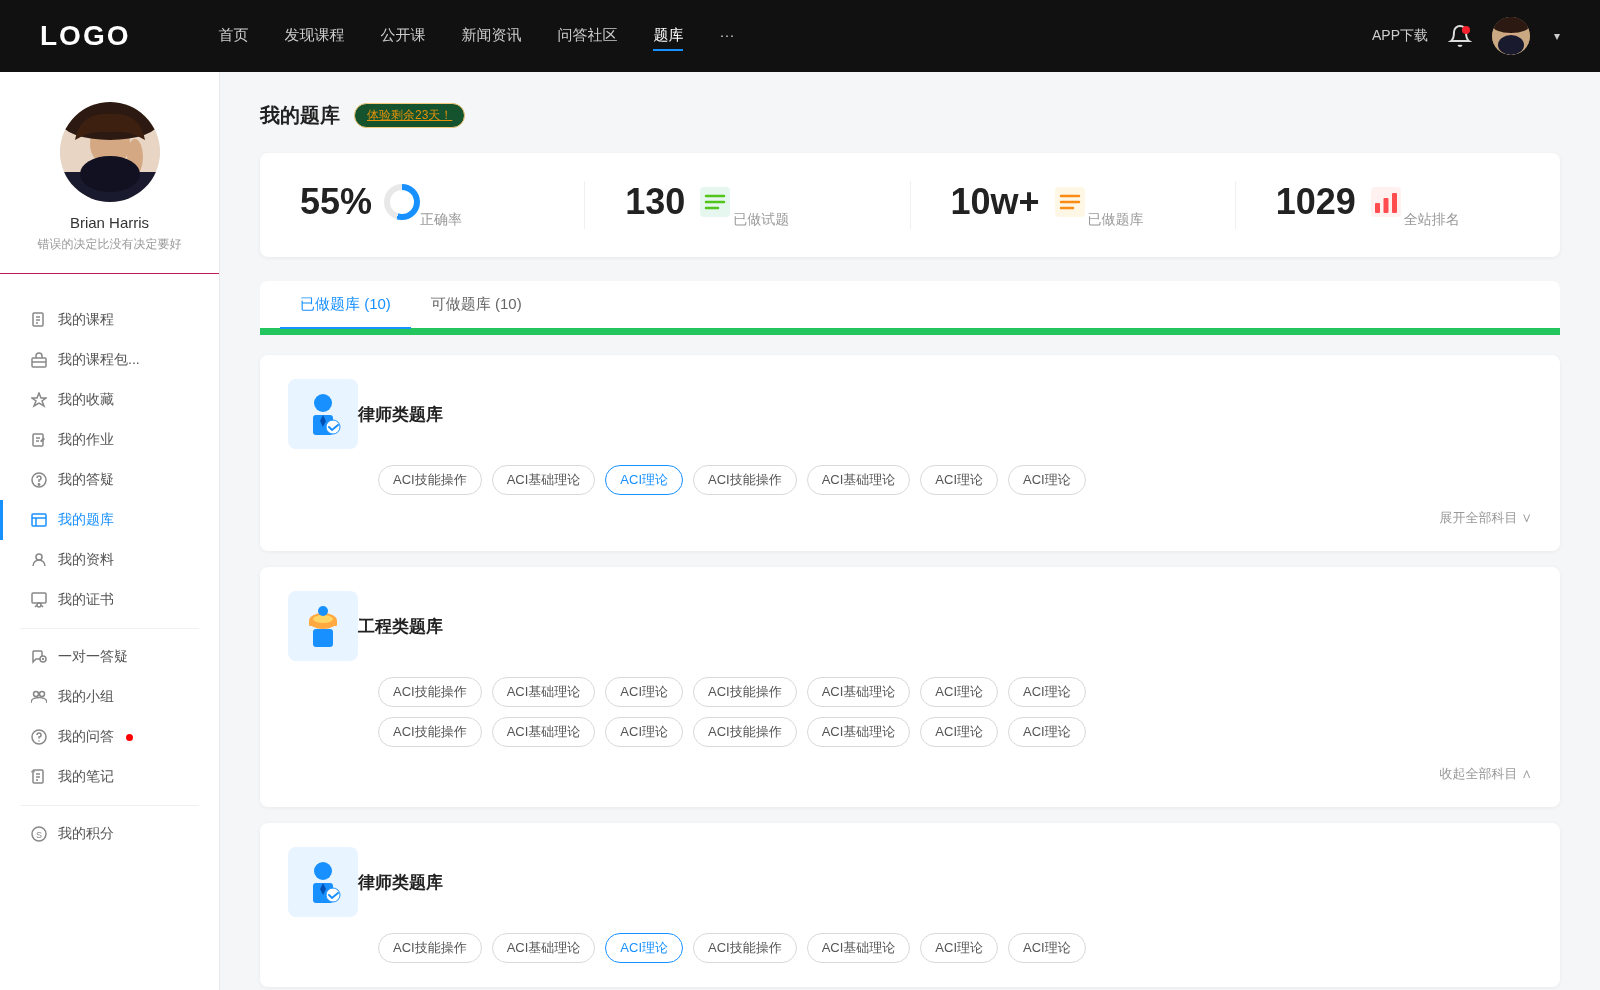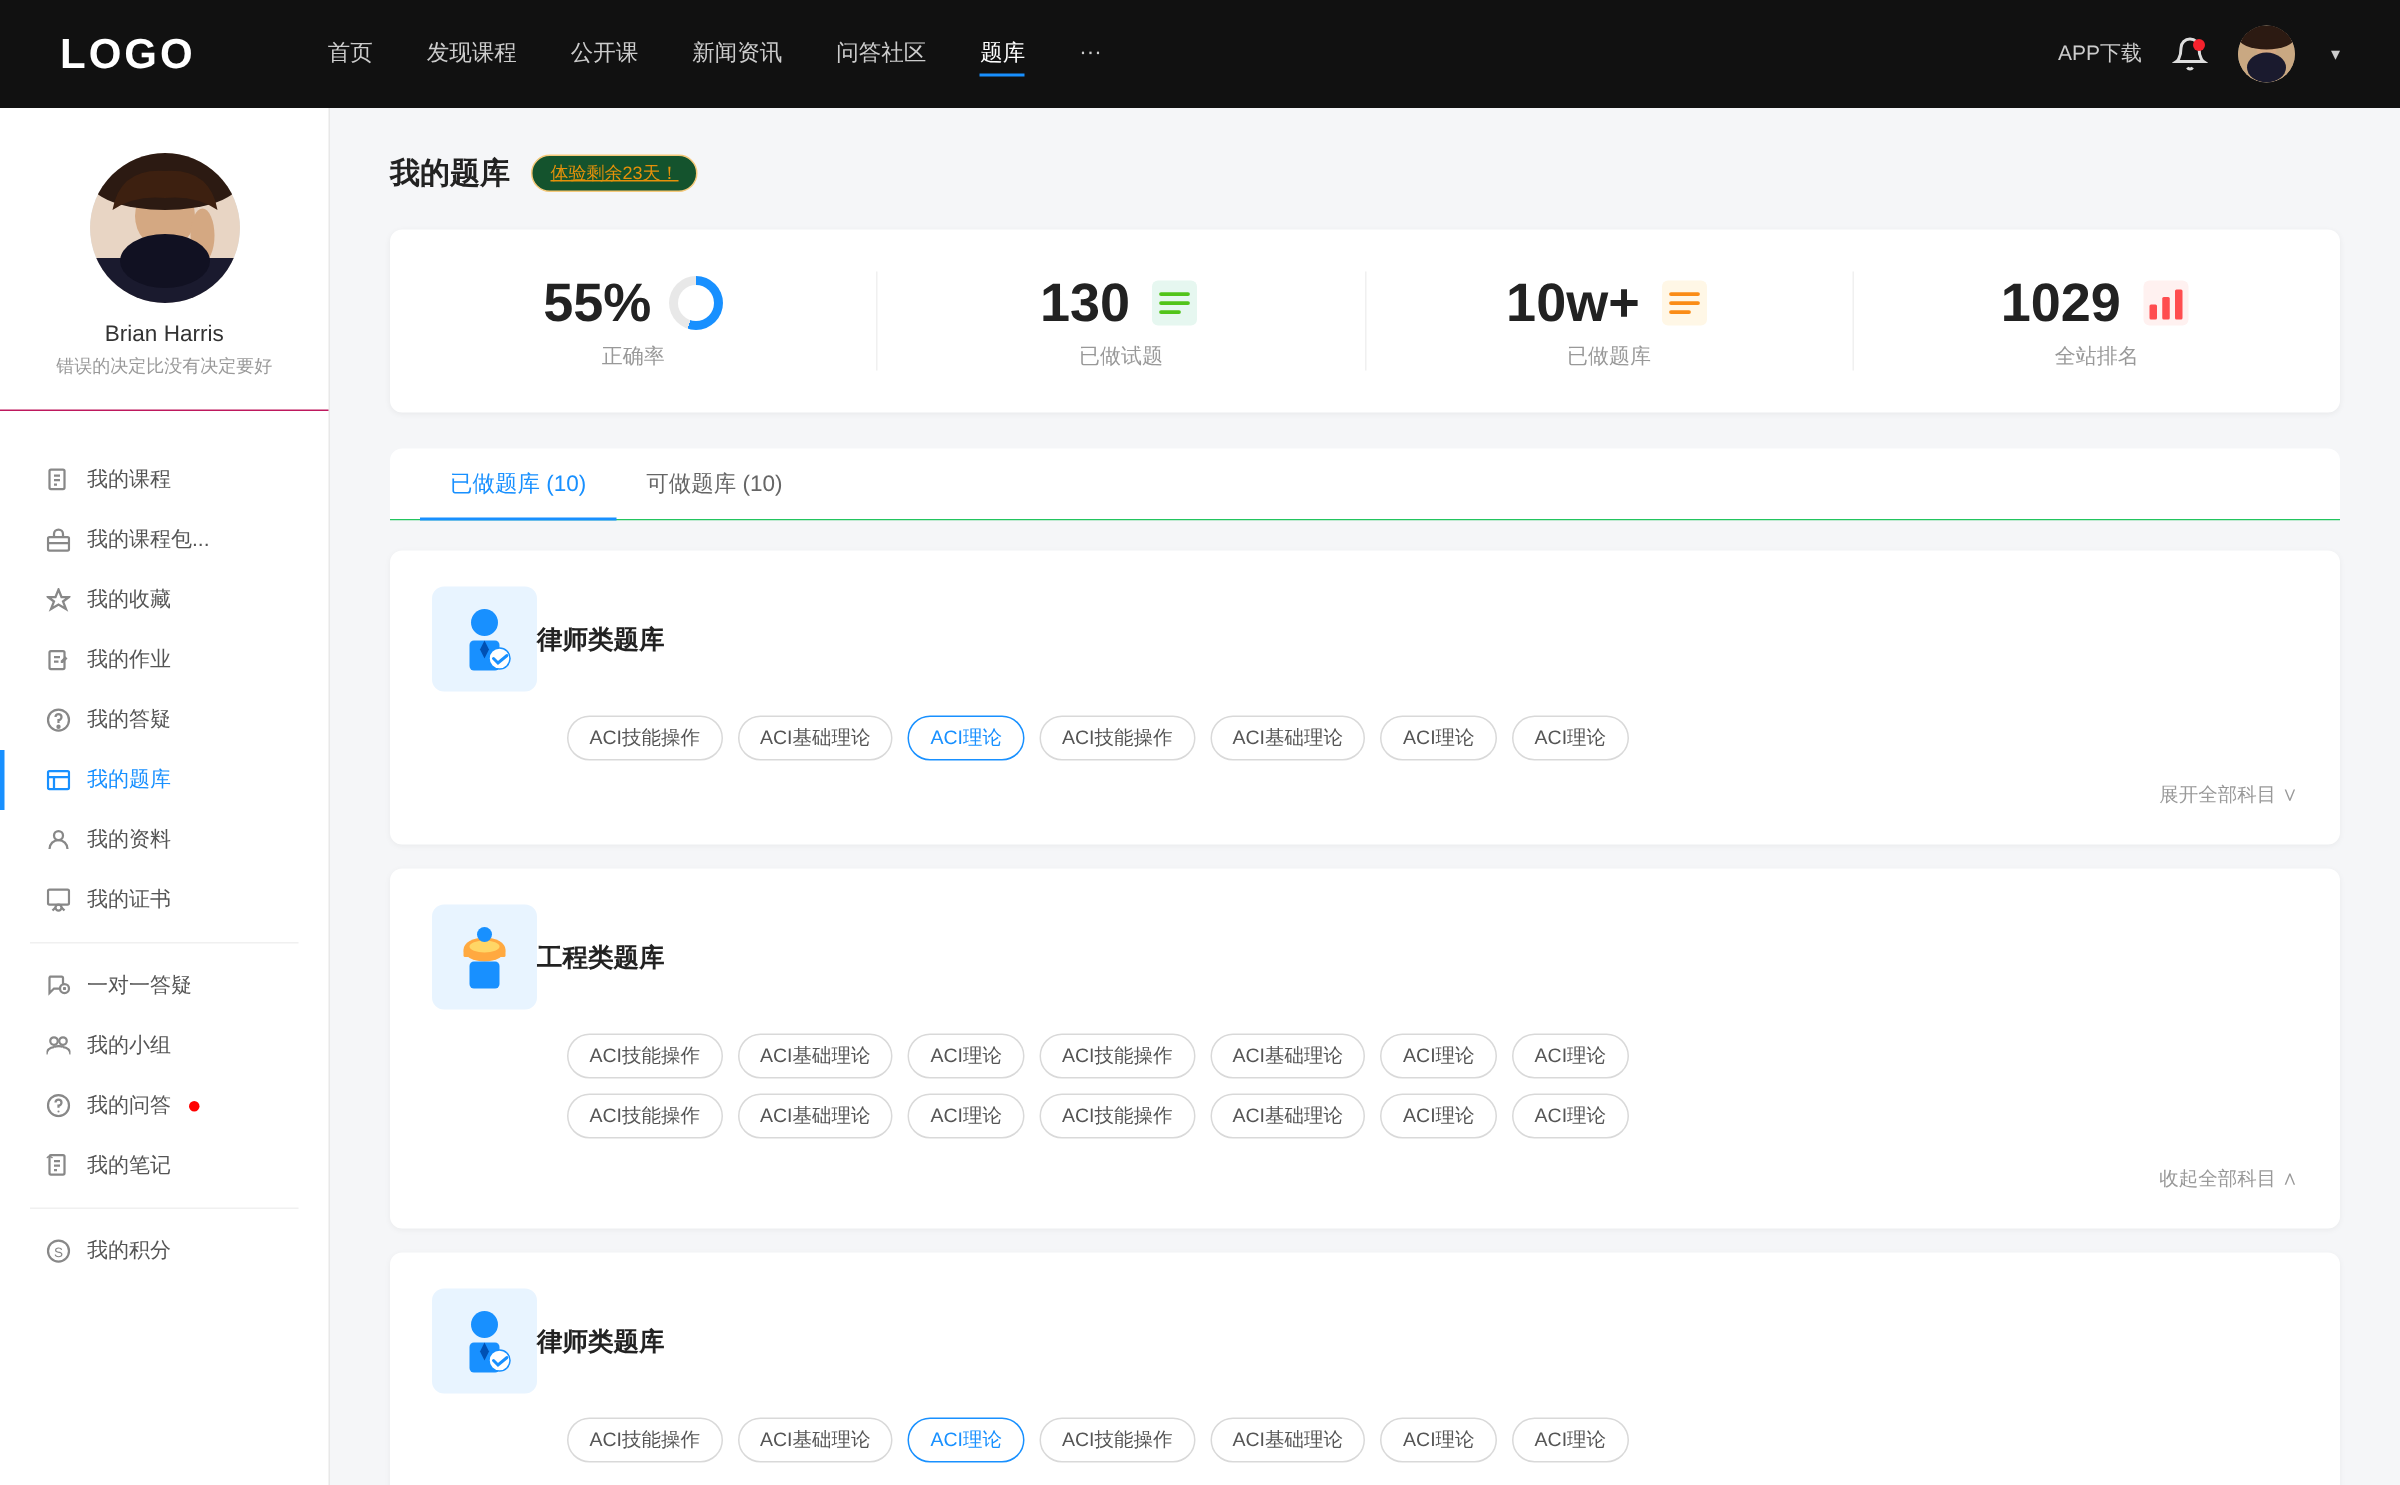--- a/index.html
+++ b/index.html
@@ -205,22 +205,22 @@
       display: flex;
       background: white;
       border-radius: 8px;
       padding: 28px 0;
       margin-bottom: 24px;
       box-shadow: 0 1px 4px rgba(0,0,0,0.06);
     }
     .stat-item {
       flex: 1;
       display: flex;
-      flex-direction: column;
-      align-items: center;
+      flex-direction: row;
+      align-items: flex-end;
       padding: 0 40px;
       border-right: 1px solid #f0f0f0;
       position: relative;
     }
     .stat-item:last-child { border-right: none; }
     .stat-value-row {
       display: flex;
       align-items: center;
       gap: 12px;
       margin-bottom: 6px;
@@ -255,21 +255,21 @@
       border-radius: 50%;
       position: absolute;
       top: 6px; left: 6px;
     }
 
     
     .tabs-row {
       display: flex;
       gap: 0;
       margin-bottom: 20px;
-      border-bottom: 1px solid #22c55e;
+      border-bottom: 7px solid #22c55e;
       background: white;
       padding: 0 20px;
       border-radius: 8px 8px 0 0;
     }
     .tab-item {
       padding: 14px 20px;
       font-size: 15px;
       color: #666;
       cursor: pointer;
       position: relative;

